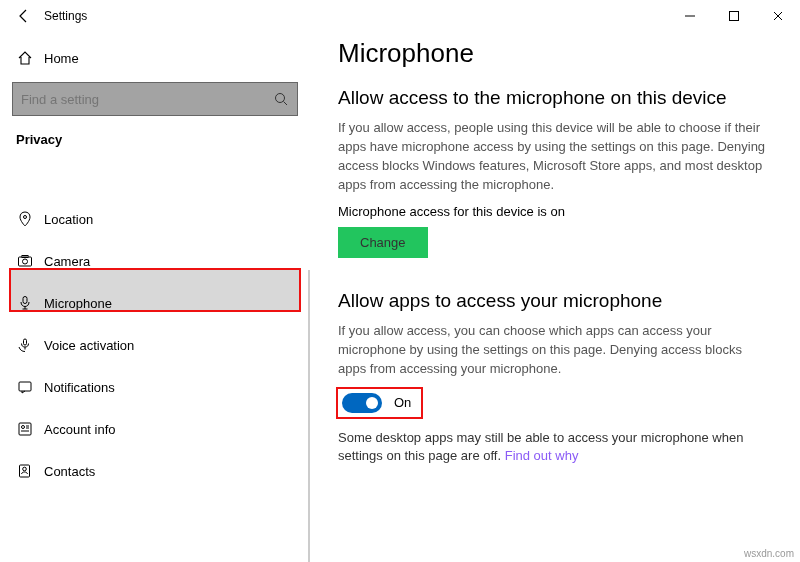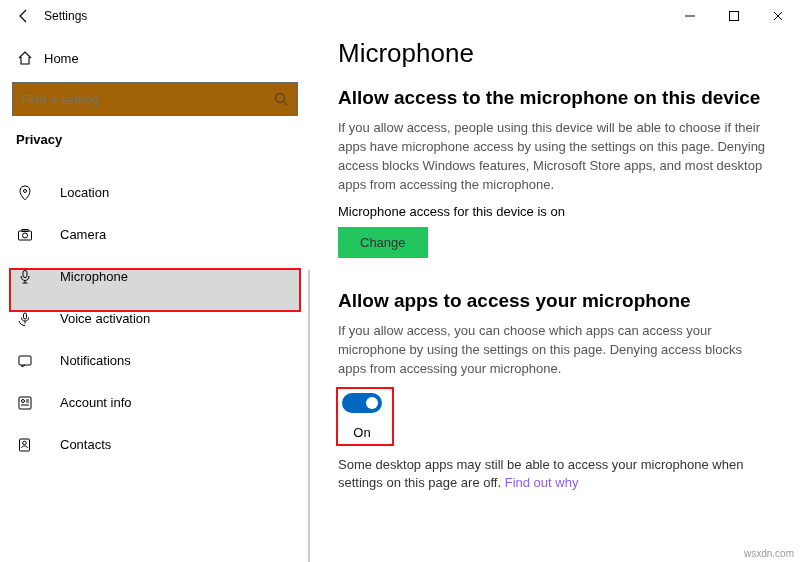--- a/index.html
+++ b/index.html
@@ -31,51 +31,51 @@
     position: relative;
   }
   .home-row { display:flex; align-items:center; height:36px; padding-left:6px; gap:10px; }
   .home-row .icon { width:18px; display:flex; justify-content:center; }
   .search-box {
     margin: 6px 2px 10px 2px;
     height: 34px;
     border: 1px solid #666;
     display:flex; align-items:center;
     padding: 0 8px;
-    background:#a16207;
+    background:#a3a3a3;
   }
   .search-box input {
     flex:1; border:none; outline:none; font-size:13px; background:transparent;
   }
   .category-label { font-weight:600; font-size:13px; padding: 6px 6px 14px 6px; }
   .section-label { color:#555; font-size:12px; padding: 6px 6px 10px 6px; }
   .nav-item {
-    display:flex; align-items:flex-start; height:42px; padding-left:6px; gap:26px;
+    display:flex; align-items:flex-end; height:42px; padding-left:6px; gap:10px;
     position: relative;
     cursor:pointer;
   }
   .nav-item .icon { width:18px; display:flex; justify-content:center; }
   .nav-item.selected { background:#d8d8d8; }
   .nav-item.highlighted { outline:2px solid #e11; outline-offset:-1px; }
   .sidebar-divider-right {
     position:absolute; right:0; top:238px; width:2px; height:300px; background:#ccc;
   }
   .main {
     flex:1; padding: 6px 18px 0 28px; overflow:hidden; position: relative;
   }
   .h1 { font-size:26px; font-weight:400; margin-bottom:18px; }
-  .h2 { font-size:19px; font-weight:700; margin: 6px 0 10px 0; }
+  .h2 { font-size:19px; font-weight:400; margin: 6px 0 10px 0; }
   .desc { color:#555; font-size:13px; line-height:1.45; margin-bottom:10px; max-width: 430px; }
   .admin-note { color:#e11; font-size:13px; margin-bottom:4px; }
   .status-line { font-size:13px; margin-bottom:8px; }
   .change-btn {
     background:#22c55e; border:none; padding: 8px 22px; font-size:13px; color:#333;
     margin-bottom: 26px; cursor:pointer;
   }
-  .toggle-row { display:flex; align-items:center; gap:12px; margin: 4px 0 12px 0; flex-direction: column; }
+  .toggle-row { display:flex; align-items:center; gap:12px; margin: 4px 0 12px 0; }
   .toggle-row.highlighted { outline:2px solid #e11; padding:4px 10px 4px 4px; width:fit-content; }
   .toggle {
     width:40px; height:20px; border-radius:10px; background:#0067c0; position:relative; cursor:pointer;
   }
   .toggle .knob {
     width:12px; height:12px; border-radius:50%; background:#fff; position:absolute; top:4px; right:4px;
   }
   .toggle-label { font-size:13px; }
   .footer-desc { color:#333; font-size:13px; line-height:1.4; max-width:430px; }
   .link { color:#8b5cf6; cursor:pointer; }

